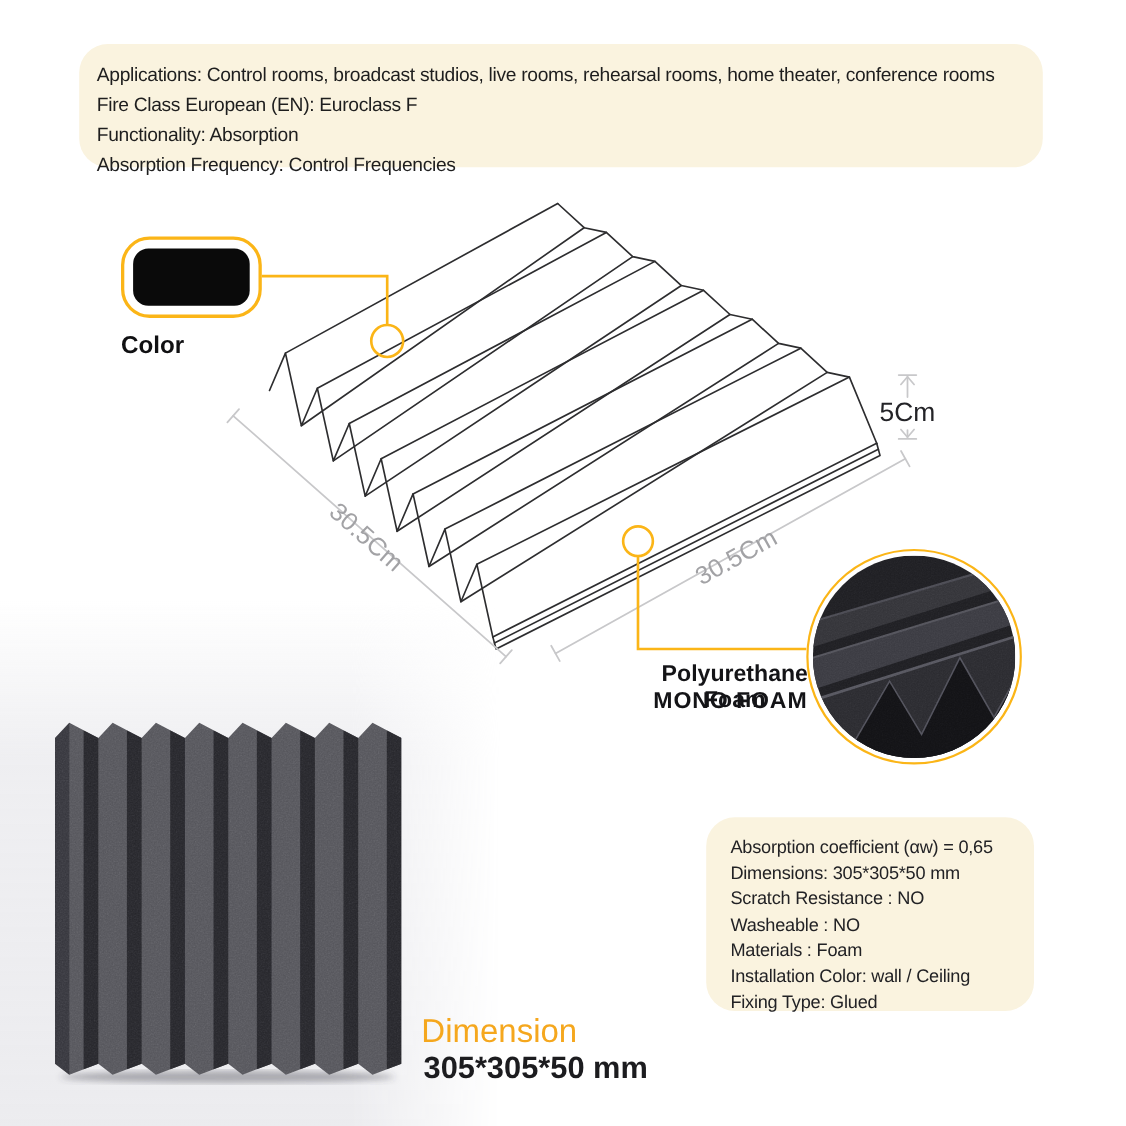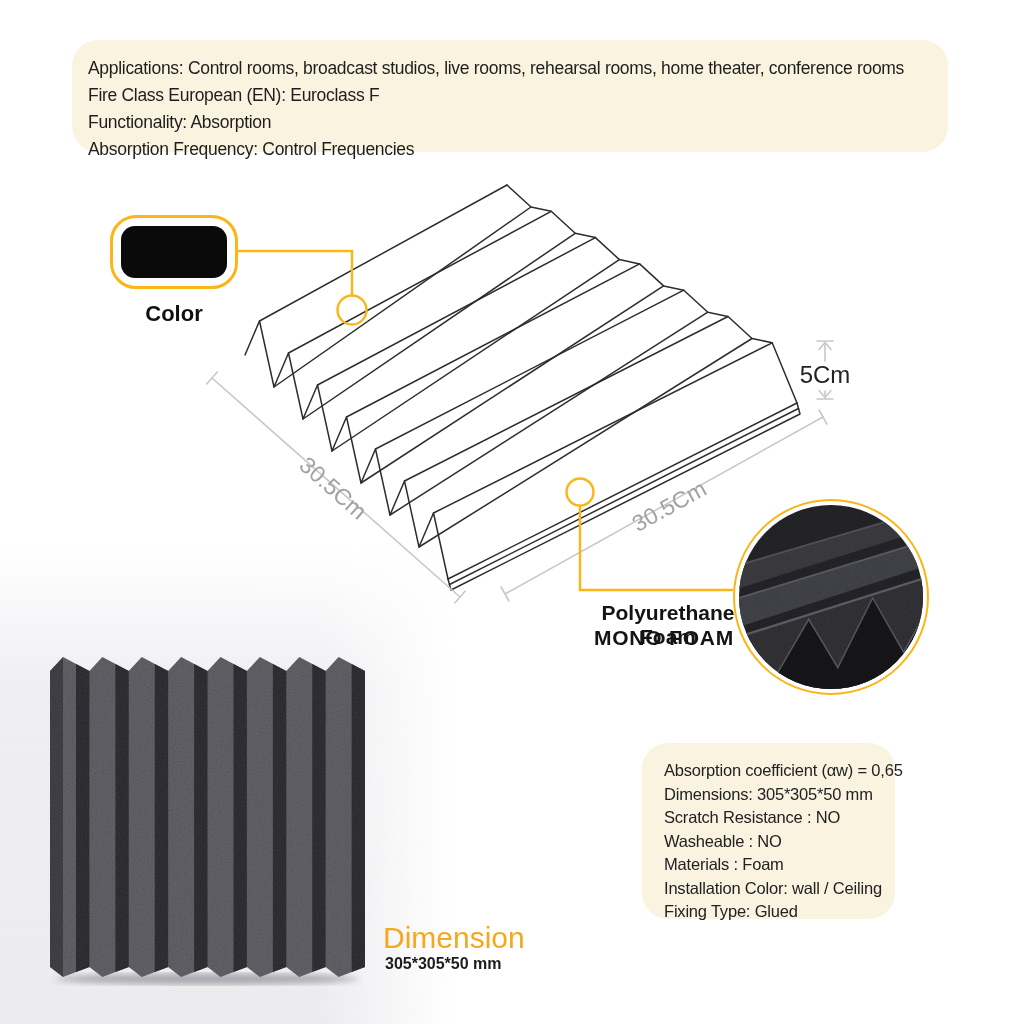--- a/index.html
+++ b/index.html
@@ -8,45 +8,45 @@
   
   .bg-gray{position:absolute;left:0;top:545px;width:455px;height:479px;
     background:linear-gradient(to bottom,rgba(238,238,240,0) 0%,rgba(237,237,240,.9) 30%,#ECECEF 100%);
     -webkit-mask-image:linear-gradient(to right,#000 70%,transparent 100%);
     mask-image:linear-gradient(to right,#000 70%,transparent 100%);}
   
   .info-box{position:absolute;background:#FAF3DF;border-radius:26px;color:#1E1E1E;}
   .info-box p{margin:0;white-space:nowrap;}
   .top-box{left:72px;top:40px;width:876px;height:112px;padding:15px 12px 0 16px;box-sizing:border-box;}
   .top-box p{font-size:17.5px;line-height:27px;letter-spacing:-0.3px;}
-  .spec-box{left:642px;top:743px;width:253px;height:176px;padding:16px 0 0 22px;box-sizing:border-box;}
+  .spec-box{left:642px;top:743px;width:298px;height:176px;padding:16px 0 0 22px;box-sizing:border-box;}
   .spec-box p{font-size:16.5px;line-height:23.5px;letter-spacing:-0.2px;color:#222225;}
   
   .swatch-box{position:absolute;left:110px;top:215px;width:128px;height:74px;background:#fff;
     border:3px solid #FBB517;border-radius:26px;box-sizing:border-box;}
   .swatch{position:absolute;inset:8px;background:#0A0A0A;border-radius:14px;}
-  .color-label{position:absolute;left:110px;top:301px;width:128px;text-align:center;
+  .color-label{position:absolute;left:110px;top:301px;width:128px;
     font-size:22px;font-weight:bold;color:#101012;}
   
   .diagram{position:absolute;left:200px;top:170px;}
   
   .mat-title{position:absolute;left:580px;top:601px;width:176px;text-align:center;
     font-size:21px;font-weight:bold;color:#141417;}
   .mat-sub{position:absolute;left:576px;top:626px;width:176px;text-align:center;
     font-size:21px;font-weight:bold;letter-spacing:.8px;color:#141417;}
   
   .inset{position:absolute;left:733px;top:499px;width:196px;height:196px;border-radius:50%;
     background:#fff;border:2.5px solid #FBB517;box-sizing:border-box;}
   .inset-in{position:absolute;inset:4px;border-radius:50%;overflow:hidden;}
   .inset-in svg{display:block;width:100%;height:100%;}
   
   .foam{position:absolute;left:50px;top:655px;}
   
   .dim-title{position:absolute;left:383px;top:921px;font-size:30px;font-weight:500;color:#F5A71D;}
-  .dim-value{position:absolute;left:385px;top:955px;font-size:16px;font-weight:bold;color:#1C1C1F;}
+  .dim-value{position:absolute;left:385px;top:955px;font-size:28px;font-weight:bold;color:#1C1C1F;}
 </style>
 </head>
 <body>
 
 <div class="stage">
 
   <div class="bg-gray"></div>
 
   <div class="info-box top-box">
     <p>Applications: Control rooms, broadcast studios, live rooms, rehearsal rooms, home theater, conference rooms</p>

